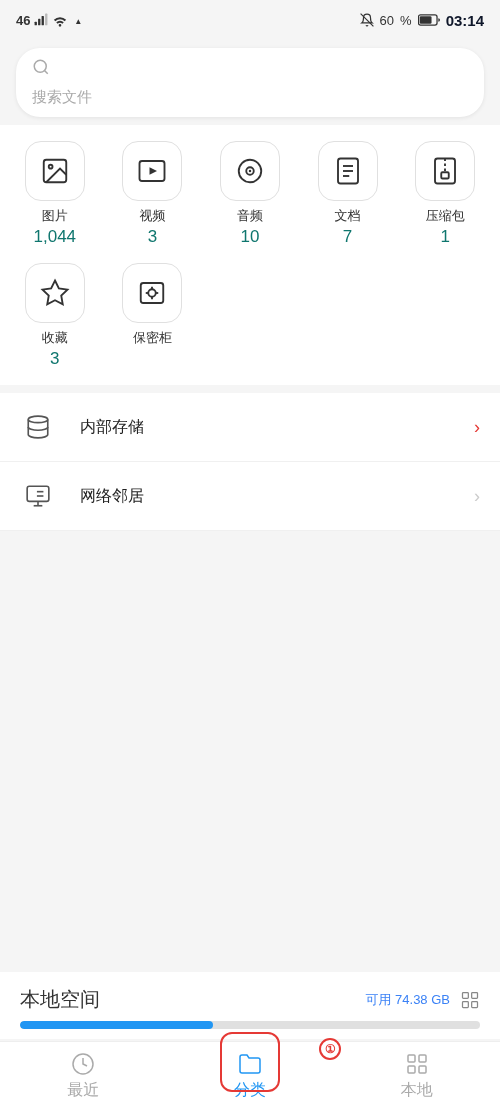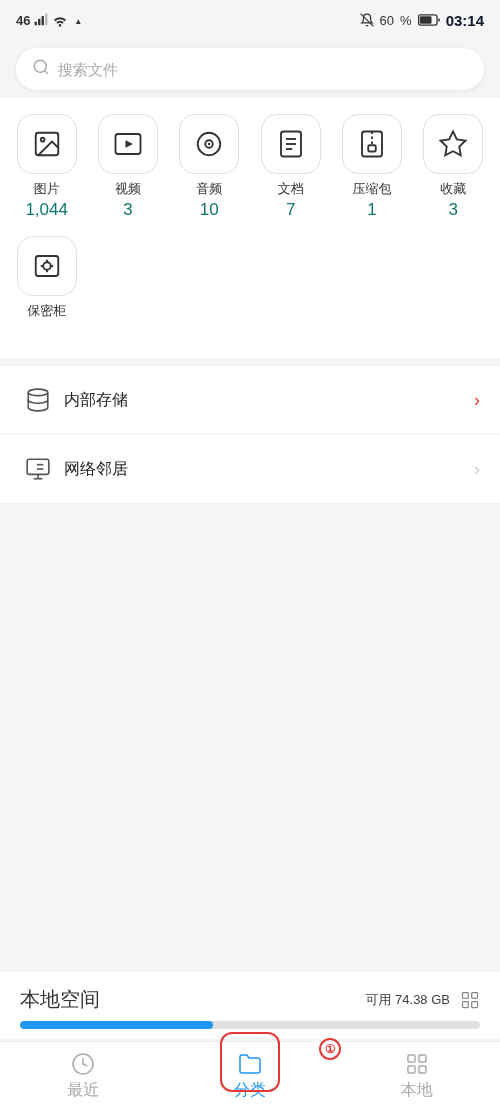--- a/index.html
+++ b/index.html
@@ -37,40 +37,41 @@
       color: #333;
     }
 
     
     .search-bar {
       background: #fff;
       margin: 8px 16px;
       border-radius: 24px;
       padding: 10px 16px;
       display: flex;
-      align-items: flex-end;
+      align-items: flex-start;
       gap: 8px;
       box-shadow: 0 1px 4px rgba(0,0,0,0.08);
+      flex-direction: column;
     }
     .search-icon-wrap {
       color: #999;
       font-size: 16px;
     }
     .search-placeholder {
       color: #aaa;
       font-size: 15px;
     }
 
     
     .category-grid {
       background: #fff;
       margin: 8px 0;
       padding: 16px 8px;
       display: grid;
-      grid-template-columns: repeat(6, 1fr);
+      grid-template-columns: repeat(5, 1fr);
       gap: 16px 4px;
     }
     .category-item {
       display: flex;
       flex-direction: column;
       align-items: center;
       gap: 6px;
       cursor: pointer;
     }
     .category-icon-wrap {
@@ -108,21 +109,21 @@
 
     
     .storage-section {
       background: #fff;
       margin-top: 8px;
     }
     .storage-item {
       display: flex;
       align-items: center;
       padding: 16px 20px;
-      gap: 8px;
+      gap: 24px;
       border-bottom: 1px solid #f0f0f0;
       cursor: pointer;
     }
     .storage-item-icon {
       width: 36px;
       height: 36px;
       display: flex;
       align-items: center;
       justify-content: center;
       flex-shrink: 0;
@@ -173,21 +174,21 @@
       align-items: center;
       margin-bottom: 8px;
     }
     .storage-bar-title {
       font-size: 20px;
       color: #333;
       font-weight: 500;
     }
     .storage-bar-available {
       font-size: 13px;
-      color: #404040;
+      color: #3b82f6;
     }
     .storage-bar-track {
       height: 8px;
       border-radius: 4px;
       background: #e0e0e0;
       overflow: hidden;
     }
     .storage-bar-fill {
       height: 100%;
       border-radius: 4px;

